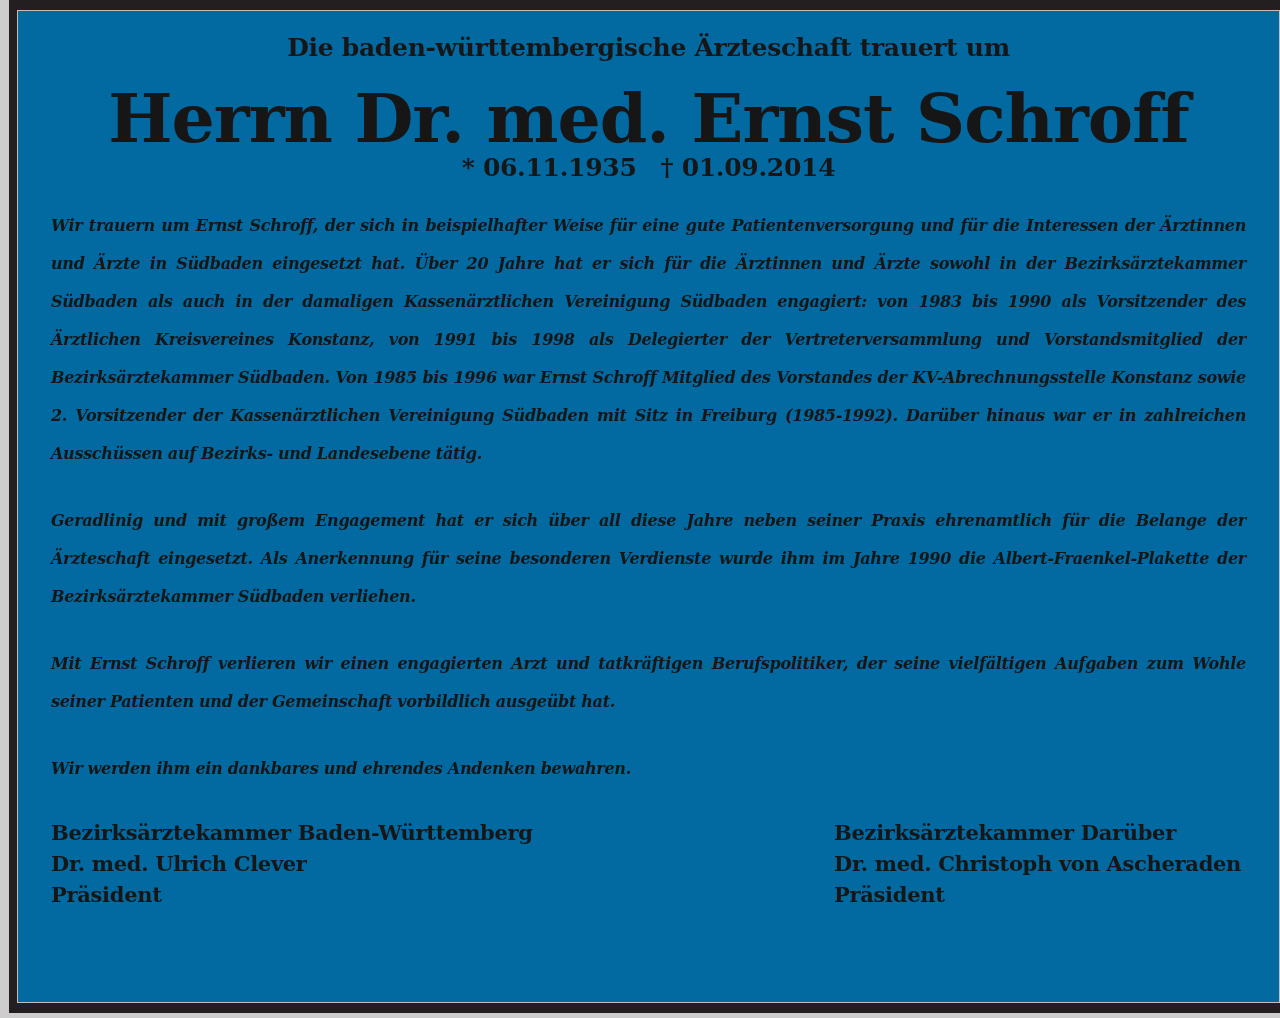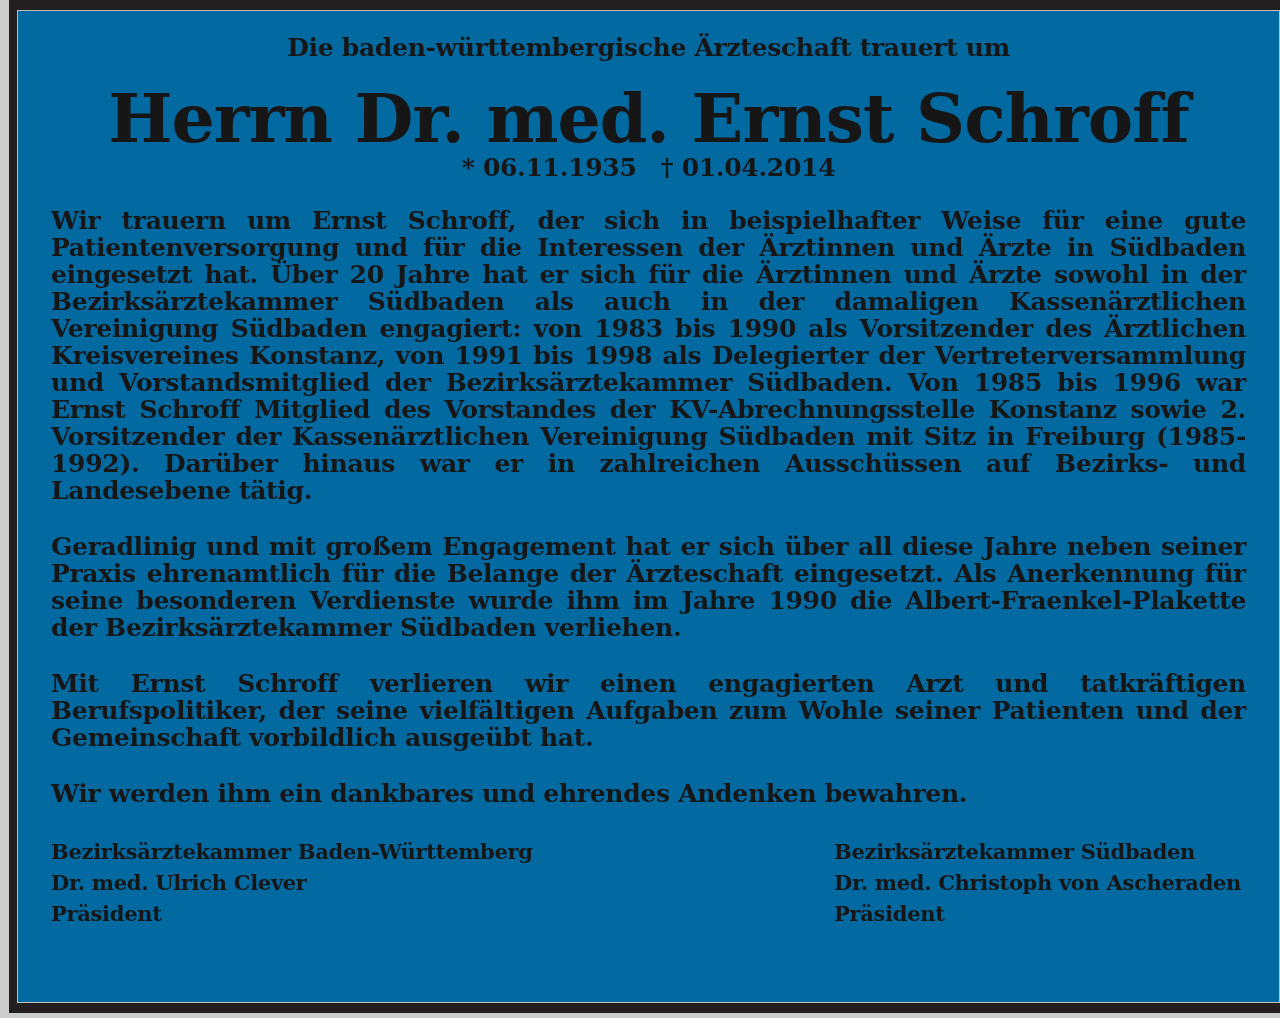--- a/index.html
+++ b/index.html
@@ -43,24 +43,25 @@
     display: flex;
     justify-content: center;
     gap: 24px;
     font-size: 25px;
     line-height: 30px;
     margin-top: 6px;
     letter-spacing: -0.3px;
   }
   .bodytext {
     margin-top: 24px;
-    font-size: 25px;
-    line-height: 27px;
+    font-size: 16px;
+    line-height: 38px;
     letter-spacing: -0.3px;
     text-align: justify;
+    font-style: italic;
   }
   .bodytext p { margin: 0 0 29px 0; }
   .bodytext p:last-child { margin-bottom: 0; }
   .sig-row {
     display: flex;
     justify-content: space-between;
     margin-top: 29px;
     font-size: 21px;
     line-height: 31px;
     letter-spacing: -0.3px;
@@ -80,38 +81,38 @@
 
 <div class="notice">
   <div class="content">
 
     <div class="intro">Die baden-württembergische Ärzteschaft trauert um</div>
 
     <h1 class="name">Herrn Dr. med. Ernst Schroff</h1>
 
     <div class="dates">
       <span>* 06.11.1935</span>
-      <span>† 01.04.2014</span>
+      <span>† 01.09.2014</span>
     </div>
 
     <div class="bodytext">
       <p>Wir trauern um Ernst Schroff, der sich in beispielhafter Weise für eine gute Patientenversorgung und für die Interessen der Ärztinnen und Ärzte in Südbaden eingesetzt hat. Über 20 Jahre hat er sich für die Ärztinnen und Ärzte sowohl in der Bezirksärztekammer Südbaden als auch in der damaligen Kassenärztlichen Vereinigung Südbaden engagiert: von 1983 bis 1990 als Vorsitzender des Ärztlichen Kreisvereines Konstanz, von 1991 bis 1998 als Delegierter der Vertreterversammlung und Vorstandsmitglied der Bezirksärztekammer Südbaden. Von 1985 bis 1996 war Ernst Schroff Mitglied des Vorstandes der KV-Abrechnungsstelle Konstanz sowie 2. Vorsitzender der Kassenärztlichen Vereinigung Südbaden mit Sitz in Freiburg (1985-1992). Darüber hinaus war er in zahlreichen Ausschüssen auf Bezirks- und Landesebene tätig.</p>
       <p>Geradlinig und mit großem Engagement hat er sich über all diese Jahre neben seiner Praxis ehrenamtlich für die Belange der Ärzteschaft eingesetzt. Als Anerkennung für seine besonderen Verdienste wurde ihm im Jahre 1990 die Albert-Fraenkel-Plakette der Bezirksärztekammer Südbaden verliehen.</p>
       <p>Mit Ernst Schroff verlieren wir einen engagierten Arzt und tatkräftigen Berufspolitiker, der seine vielfältigen Aufgaben zum Wohle seiner Patienten und der Gemeinschaft vorbildlich ausgeübt hat.</p>
       <p>Wir werden ihm ein dankbares und ehrendes Andenken bewahren.</p>
     </div>
 
     <div class="sig-row">
       <div class="sig sig-left">
         <div>Bezirksärztekammer Baden-Württemberg</div>
         <div>Dr. med. Ulrich Clever</div>
         <div>Präsident</div>
       </div>
       <div class="sig sig-right">
-        <div>Bezirksärztekammer Südbaden</div>
+        <div>Bezirksärztekammer Darüber</div>
         <div>Dr. med. Christoph von Ascheraden</div>
         <div>Präsident</div>
       </div>
     </div>
 
 
   </div>
 </div>
 
 </body></html>

